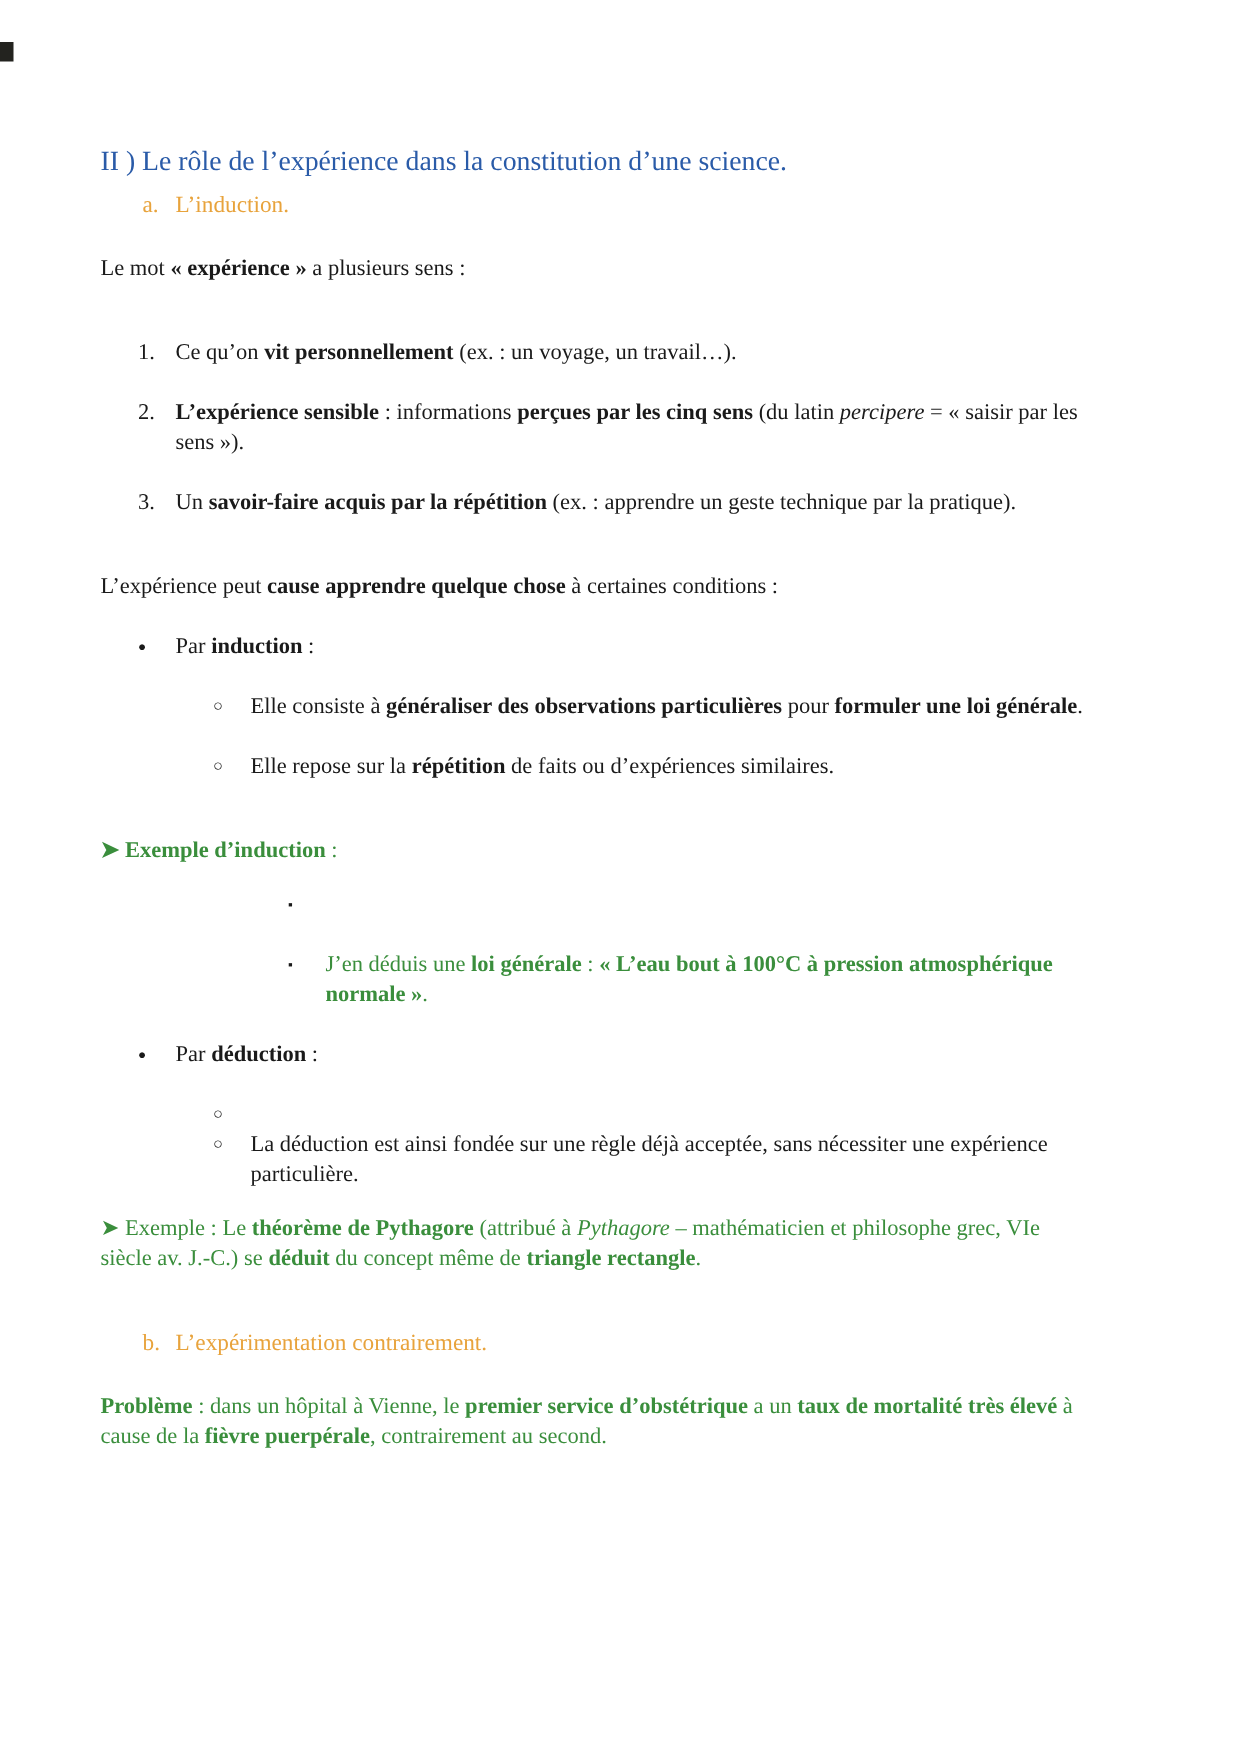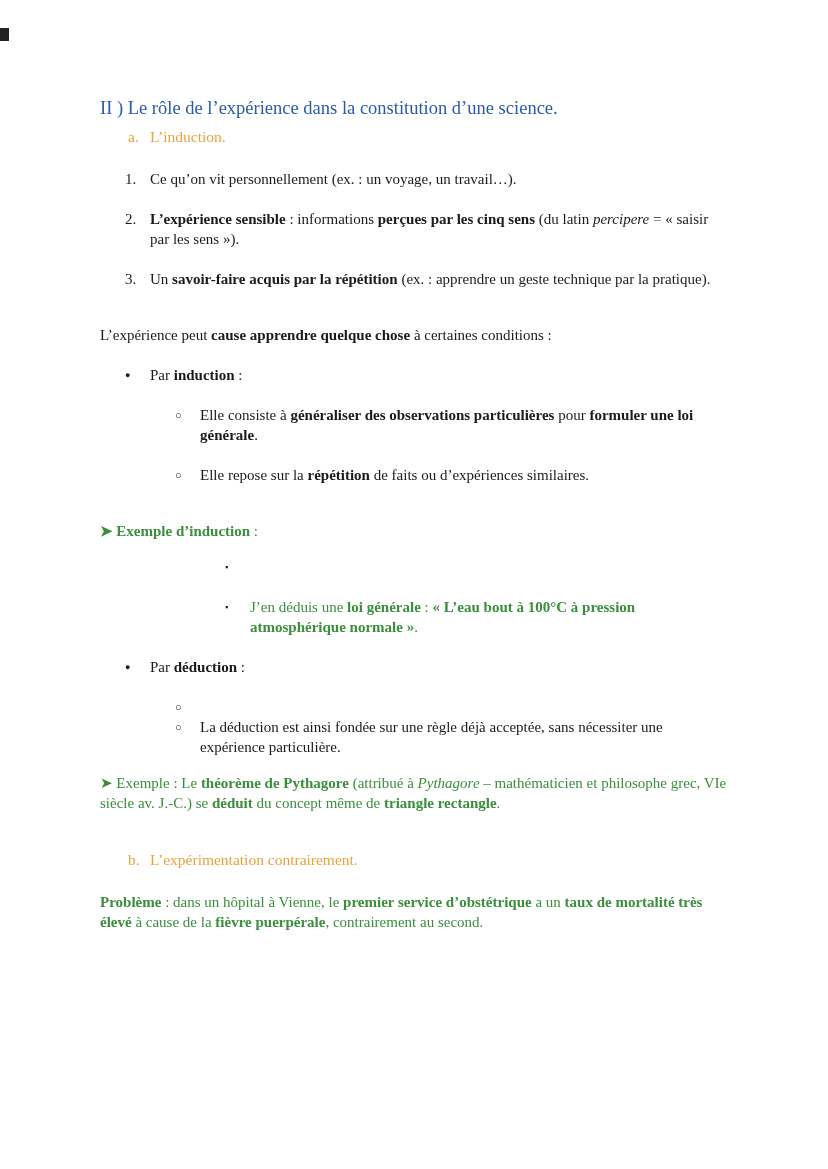--- a/index.html
+++ b/index.html
@@ -10,21 +10,21 @@
   }
   *{box-sizing:border-box;}
   html,body{margin:0;padding:0;}
   body{
     width:828px;height:1169px;background:#ffffff;
     font-family:"Liberation Serif", serif;
     font-size:15px;line-height:20px;color:var(--text);
     position:relative;overflow:hidden;
   }
   .corner-mark{position:absolute;left:0;top:28px;width:9px;height:13px;background:#23231f;}
-  .page{width:828px;height:1169px;padding:96px 100px 40px 100px;}
+  .page{width:828px;height:1169px;padding:96px 100px 40px 67px;}
   .doc-title{font-size:18.5px;line-height:24px;font-weight:400;color:var(--heading-blue);margin:0 0 6px 0;}
   .sub-heading{display:flex;padding-left:28px;color:var(--accent-orange);font-size:15.5px;line-height:21px;margin:0 0 22px 0;}
   .sub-heading .sub-num{flex:0 0 22px;}
   .para{margin:0 0 20px 0;}
   .li{display:flex;align-items:flex-start;margin:0 0 20px 0;}
   .li .marker{flex:0 0 25px;line-height:20px;}
   .li .li-text{flex:1 1 auto;}
   .indent-1{padding-left:25px;}
   .indent-2{padding-left:75px;}
   .indent-3{padding-left:125px;}
@@ -43,24 +43,25 @@
 
 <div class="page">
 
   <h1 class="doc-title">II ) Le rôle de l’expérience dans la constitution d’une science.</h1>
 
   <div class="sub-heading">
     <span class="sub-num">a.</span>
     <span>L’induction.</span>
   </div>
 
+  <p class="para mb-lg"><span>Le mot </span><span style="font-weight: 700;">« expérience »</span><span> a plusieurs sens :</span></p>
 
   <div class="li indent-1">
     <span class="marker">1.</span>
-    <div class="li-text"><span>Ce qu’on </span><span style="font-weight: 400;">vit personnellement</span><span> (ex. : un voyage, un travail…).</span></div>
+    <div class="li-text"><span>Ce qu’on </span><span style="font-weight: 700;">vit personnellement</span><span> (ex. : un voyage, un travail…).</span></div>
   </div>
 
   <div class="li indent-1">
     <span class="marker">2.</span>
     <div class="li-text"><span style="font-weight: 700;">L’expérience sensible</span><span> : informations </span><span style="font-weight: 700;">perçues par les cinq sens</span><span> (du latin </span><span style="font-style: italic;">percipere</span><span> = « saisir par les sens »).</span></div>
   </div>
 
   <div class="li indent-1 mb-lg">
     <span class="marker">3.</span>
     <div class="li-text"><span>Un </span><span style="font-weight: 700;">savoir-faire acquis par la répétition</span><span> (ex. : apprendre un geste technique par la pratique).</span></div>

